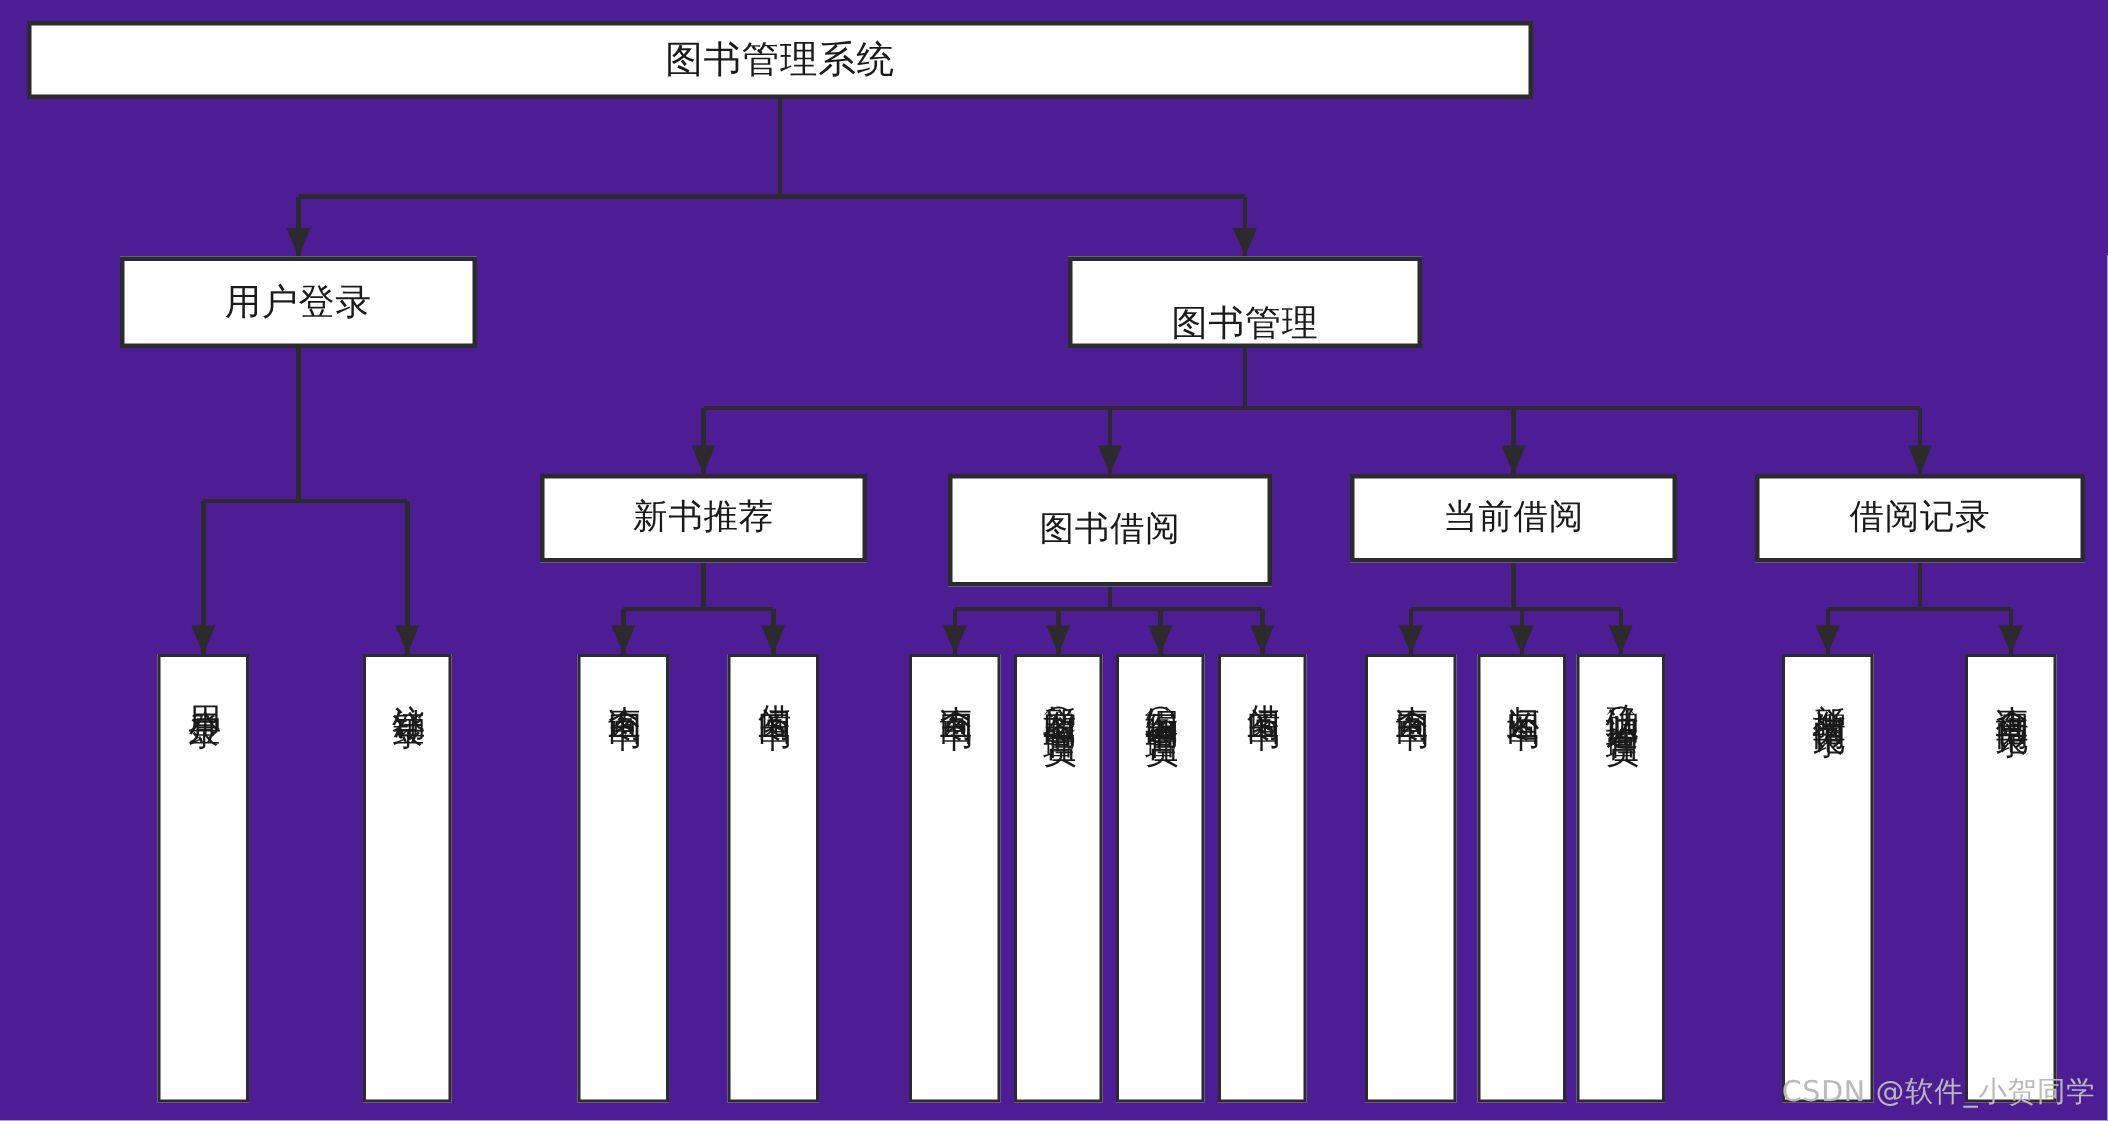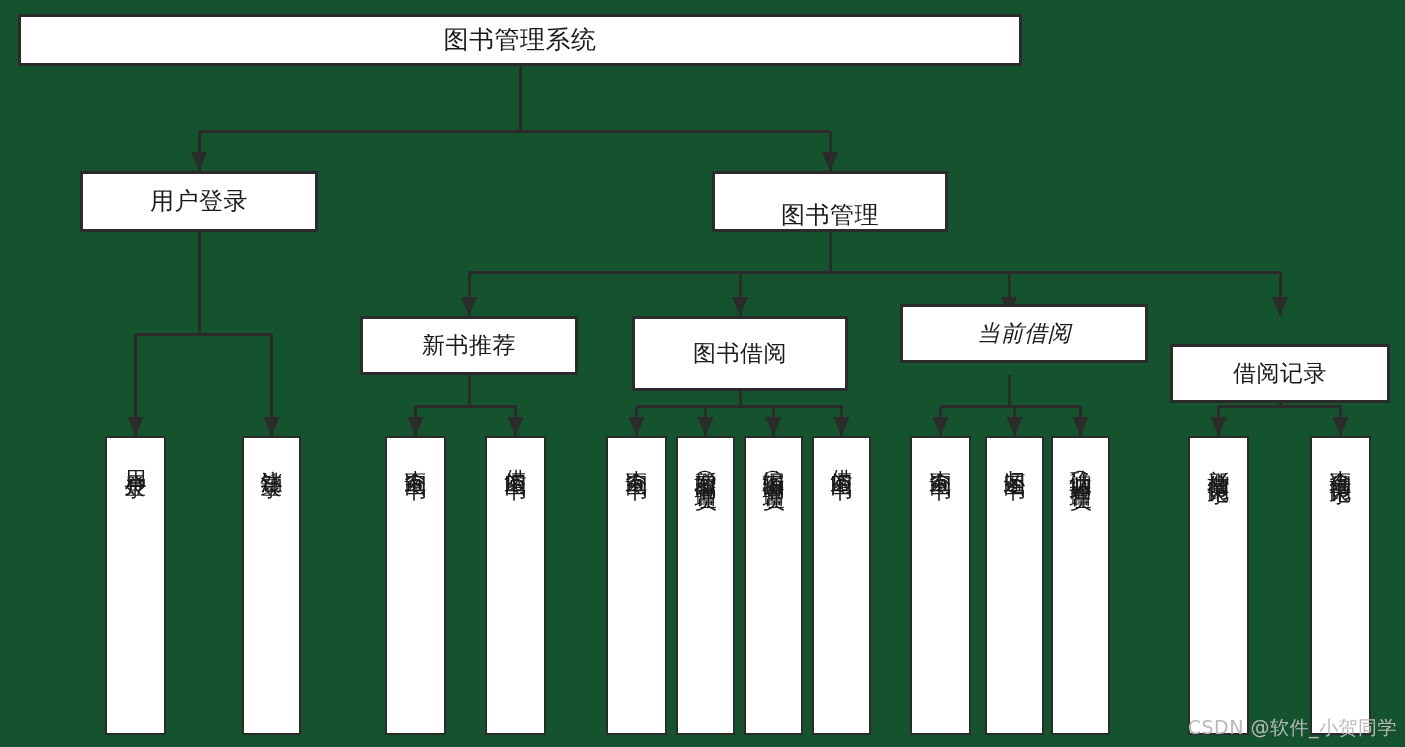--- a/index.html
+++ b/index.html
@@ -7,21 +7,21 @@
     padding: 0;
     background: #ffffff;
   }
   body {
     font-family: "DejaVu Sans", "Liberation Sans", sans-serif;
   }
   #canvas {
     position: relative;
     width: 1405px;
     height: 747px;
-    background: #14532d;
+    background: #4c1d95;
     overflow: hidden;
   }
   #wires {
     position: absolute;
     left: 0;
     top: 0;
     width: 1405px;
     height: 747px;
     pointer-events: none;
   }
@@ -141,24 +141,24 @@
   <div class="node lvl2" id="n-book_manage" style="left: 712px; top: 171px; width: 236px; height: 61px; align-items: flex-end;">
     <span class="node-label">图书管理</span>
   </div>
 
   <div class="node lvl3" id="n-new_book_rec" style="left: 360px; top: 316px; width: 218px; height: 59px;">
     <span class="node-label">新书推荐</span>
   </div>
   <div class="node lvl3" id="n-book_borrow" style="left: 632px; top: 316px; width: 216px; height: 75px;">
     <span class="node-label">图书借阅</span>
   </div>
-  <div class="node lvl3" id="n-current_borrow" style="left: 900px; top: 304px; width: 248px; height: 59px; font-style: italic;">
+  <div class="node lvl3" id="n-current_borrow" style="left: 900px; top: 316px; width: 218px; height: 59px;">
     <span class="node-label">当前借阅</span>
   </div>
-  <div class="node lvl3" id="n-borrow_record" style="left: 1170px; top: 316px; width: 220px; height: 59px; margin-top: 28px;">
+  <div class="node lvl3" id="n-borrow_record" style="left: 1170px; top: 316px; width: 220px; height: 59px;">
     <span class="node-label">借阅记录</span>
   </div>
 
   <div class="node leaf vertical thin" id="n-leaf_user_login" style="left: 105px; top: 436px; width: 61px; height: 299px;">
     <span class="node-label">用户登录</span>
   </div>
   <div class="node leaf vertical thin" id="n-leaf_user_logout" style="left: 242px; top: 436px; width: 59px; height: 299px;">
     <span class="node-label">注销登录</span>
   </div>
   <div class="node leaf vertical thin" id="n-leaf_query_book_rec" style="left: 385px; top: 436px; width: 61px; height: 299px;">

